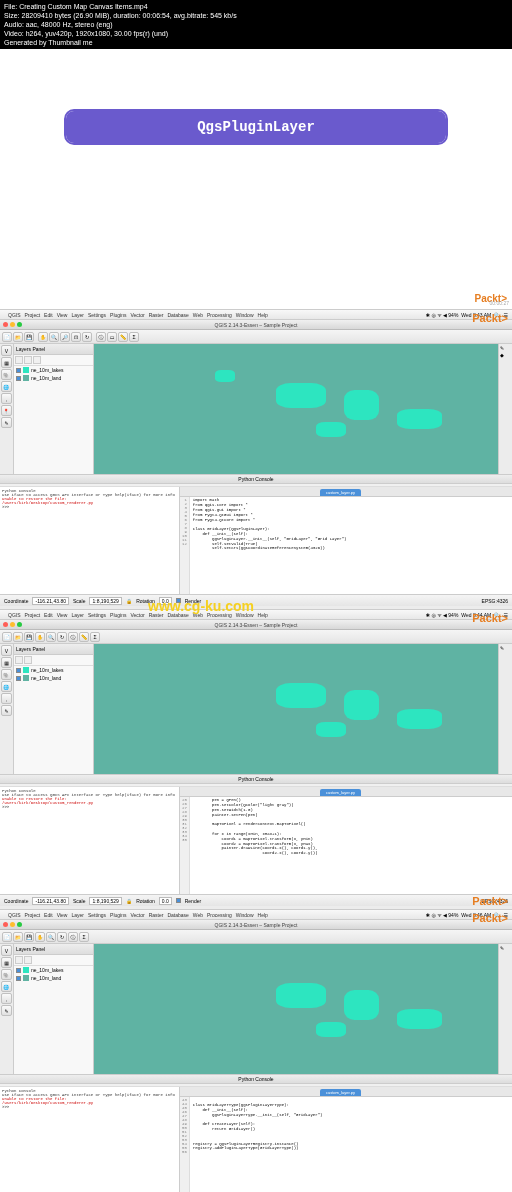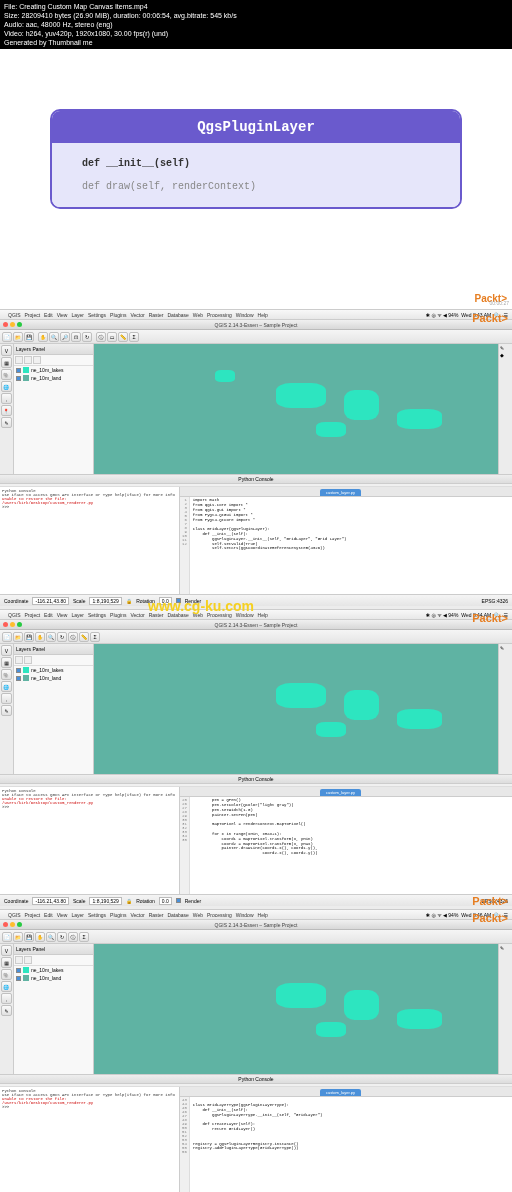--- a/index.html
+++ b/index.html
@@ -1,20 +1,20 @@
 <!DOCTYPE html>
 <html><head>
 <meta charset="utf-8">
 <style>
 * { margin: 0; padding: 0; box-sizing: border-box; }
 body { width: 512px; background: #fff; font-family: Arial, sans-serif; }
 
 .header { background: #000; color: #fff; font-size: 7px; padding: 2px 4px; line-height: 1.3; }
 
-.slide { background: #fff; height: 260px; position: relative; padding: 30px 50px; }
+.slide { background: #fff; height: 260px; position: relative; padding: 30px 64px; }
 .code-box { border: 2px solid #6a5acd; border-radius: 10px; overflow: hidden; margin-top: 30px; }
 .code-title { background: #6a5acd; color: #fff; text-align: center; font-family: 'Courier New', monospace; font-weight: bold; font-size: 14px; padding: 8px; }
 .code-body { background: #e6e6fa; padding: 15px 30px; font-family: 'Courier New', monospace; font-size: 10px; color: #333; }
 .code-body .line1 { font-weight: bold; margin-bottom: 12px; }
 .code-body .line2 { color: #888; }
 .packt1 { position: absolute; bottom: 5px; right: 5px; color: #e67e22; font-size: 10px; font-weight: bold; }
 .timestamp1 { position: absolute; bottom: 3px; right: 3px; font-size: 5px; color: #aaa; }
 
 .qgis-window { background: #ececec; position: relative; height: 300px; font-size: 5px; border-top: 1px solid #ccc; }
 .mac-menubar { background: linear-gradient(#f8f8f8, #e8e8e8); height: 10px; display: flex; align-items: center; padding: 0 4px; gap: 4px; border-bottom: 1px solid #ccc; }
@@ -75,24 +75,20 @@
   <div>File: Creating Custom Map Canvas Items.mp4</div>
   <div>Size: 28209410 bytes (26.90 MiB), duration: 00:06:54, avg.bitrate: 545 kb/s</div>
   <div>Audio: aac, 48000 Hz, stereo (eng)</div>
   <div>Video: h264, yuv420p, 1920x1080, 30.00 fps(r) (und)</div>
   <div>Generated by Thumbnail me</div>
 </div>
 
 <div class="slide">
   <div class="code-box">
     <div class="code-title">QgsPluginLayer</div>
-    <div class="code-body">
-      <div class="line1">def __init__(self)</div>
-      <div class="line2">def draw(self, renderContext)</div>
-    </div>
   </div>
   <div class="packt1">Packt&gt;</div>
   <div class="timestamp1">00:00:27</div>
 </div>
 
 <div class="qgis-window">
   <div class="mac-menubar">
     <span class="apple"></span>
     <span class="menu-item">QGIS</span>
     <span class="menu-item">Project</span>

